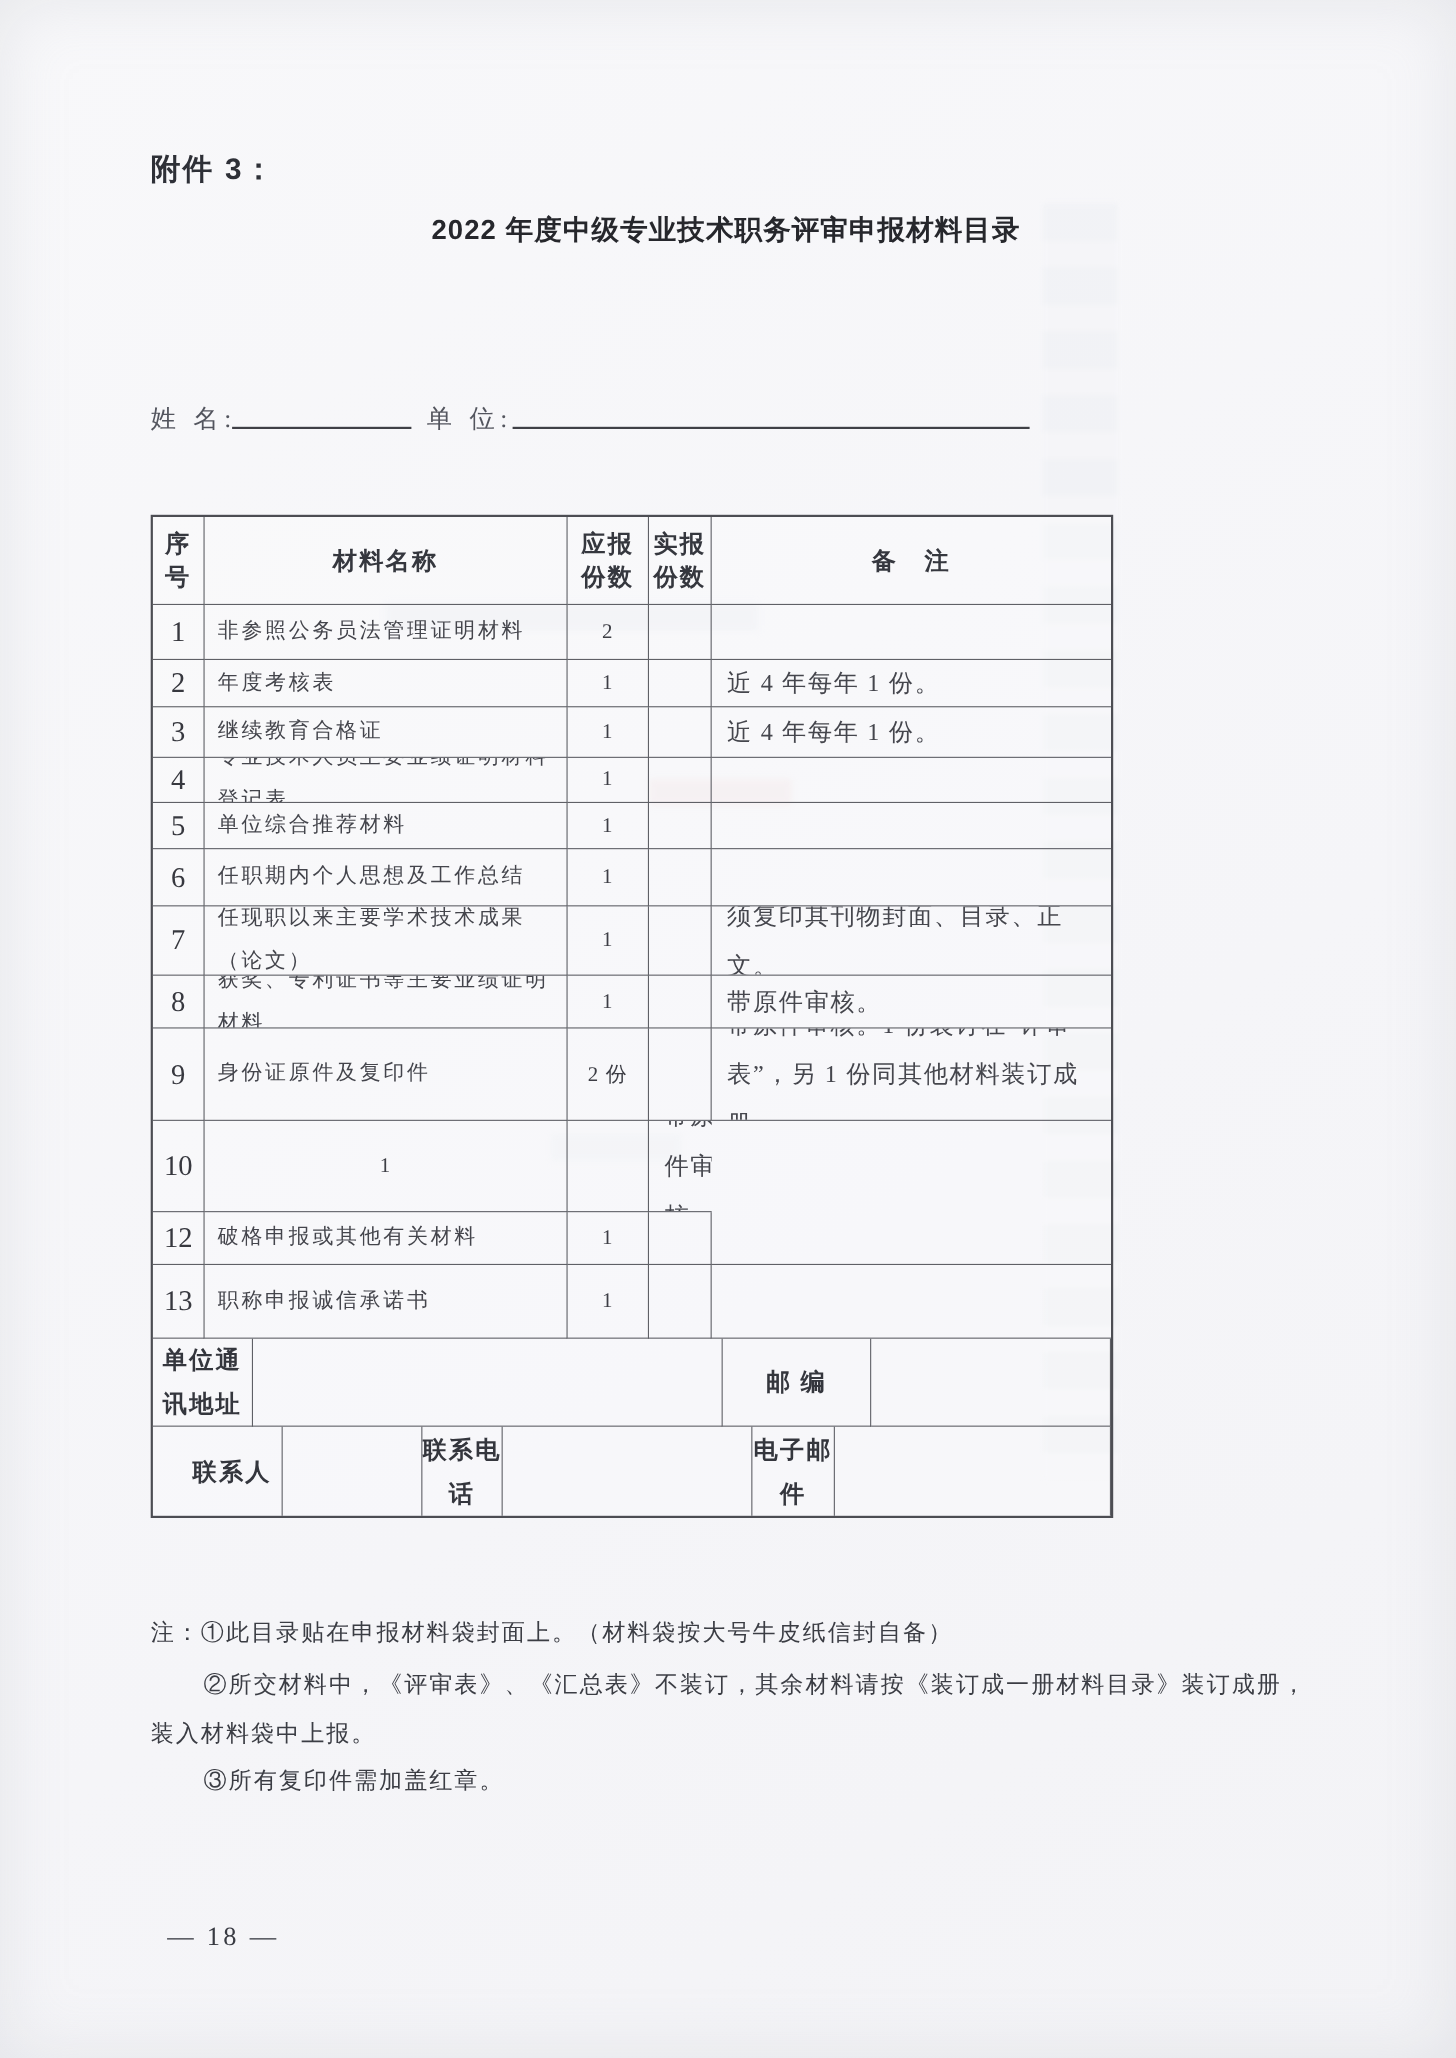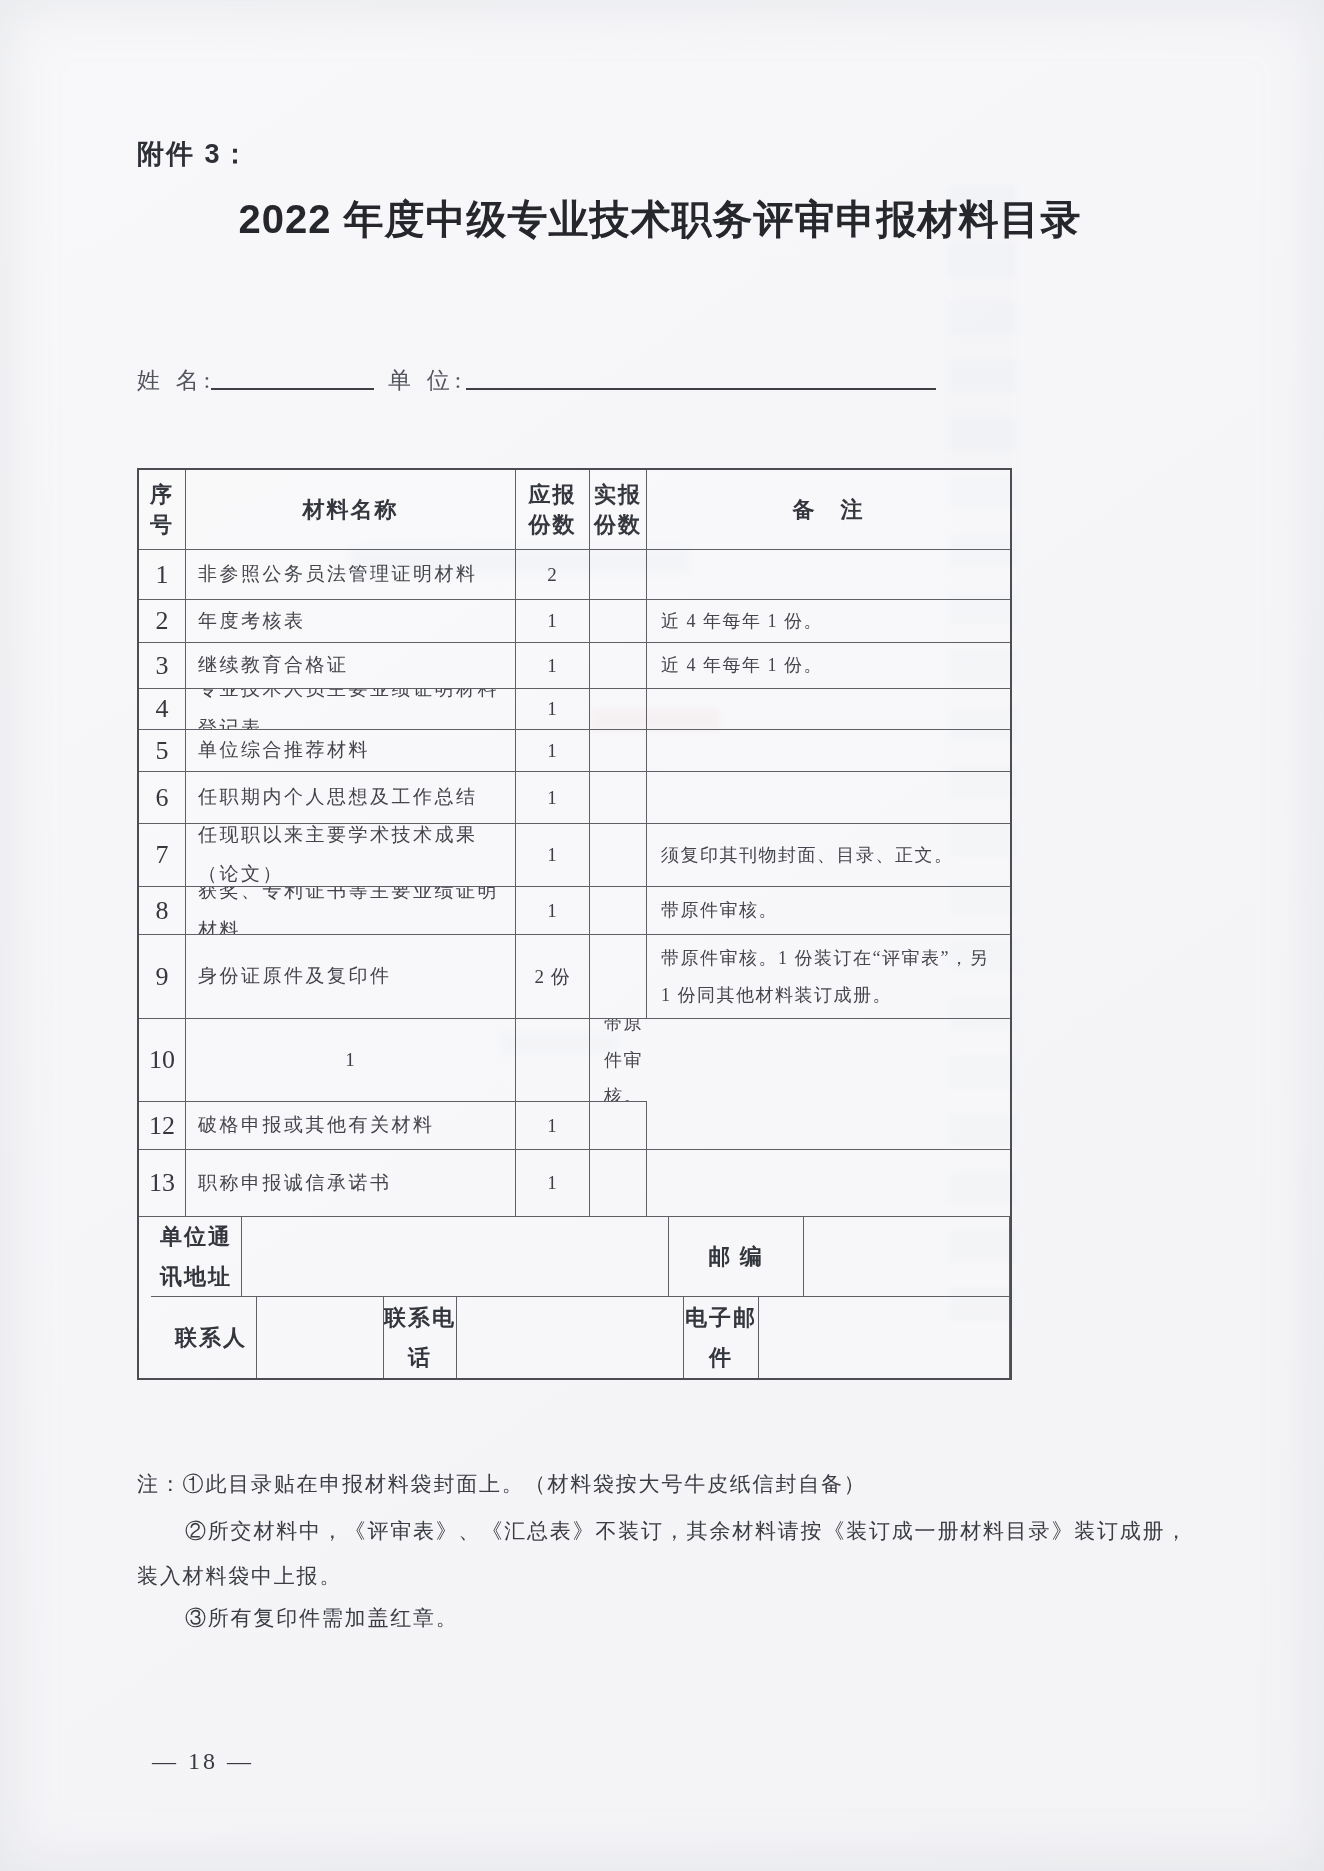--- a/index.html
+++ b/index.html
@@ -20,21 +20,21 @@
   .bleed-smudge3{left:500px;top:1030px;width:120px;height:26px;background:#edeff4;opacity:.55;filter:blur(3px);}
 
   .attachment{
     position:absolute;left:137px;top:136px;
     font-family:"Liberation Sans","DejaVu Sans",sans-serif;
     font-size:27px;font-weight:600;color:#2e3037;letter-spacing:2px;
   }
   .title{
     position:absolute;left:110px;top:192px;width:1100px;margin:0;
     text-align:center;font-family:"Liberation Sans","DejaVu Sans",sans-serif;
-    font-size:40px;font-weight:700;color:#26272c;letter-spacing:1px;
+    font-size:25px;font-weight:700;color:#26272c;letter-spacing:1px;
   }
   .name-line{position:absolute;left:0;top:0;width:100%;height:0;}
   .name-line .lbl{
     position:absolute;font-size:23px;color:#53555e;letter-spacing:5px;white-space:nowrap;
   }
   .lbl-name{left:137px;top:365px;}
   .lbl-unit{left:388px;top:365px;}
   .rule{position:absolute;height:26px;border-bottom:2px solid #3f4046;}
   .rule-name{left:211px;top:362px;width:163px;}
   .rule-unit{left:466px;top:362px;width:470px;}
@@ -52,23 +52,23 @@
   .row .cell:last-child{border-right:none;}
   .thead{height:80px;}
   .thead .cell{
     justify-content:center;text-align:center;font-size:22px;font-weight:600;
     color:#35373e;letter-spacing:2px;white-space:pre-line;line-height:1.35;
   }
   .c-no{justify-content:center;font-size:26px;color:#37383f;}
   .c-name{padding-left:12px;font-size:19px;letter-spacing:2.5px;color:#44454c;line-height:2.05;padding-right:6px;}
   .c-req{justify-content:center;font-size:19px;color:#3d3e45;letter-spacing:1px;}
   .c-act{justify-content:center;}
-  .c-rem{padding-left:14px;padding-right:10px;font-size:18px;letter-spacing:1.5px;color:#45464d;line-height:2.05;}
-
-  .addr-row{display:grid;grid-template-columns:91px 427px 135px 1fr;height:80px;margin-left:12px;}
+  .c-rem{padding-left:14px;padding-right:10px;font-size:22px;letter-spacing:1.5px;color:#45464d;line-height:2.05;}
+
+  .addr-row{display:grid;grid-template-columns:91px 427px 135px 1fr;height:80px;}
   .contact-row{display:grid;grid-template-columns:91px 127px 73px 227px 75px 1fr;height:81px;margin-left:27px;}
   .contact-row .cell{border-bottom:none;}
   .blabel{
     justify-content:center;text-align:center;font-size:22px;font-weight:600;
     color:#34363d;letter-spacing:2px;line-height:1.8;
   }
 
   .note-line{
     position:absolute;font-size:21px;letter-spacing:1.8px;color:#3b3d44;white-space:nowrap;
   }

